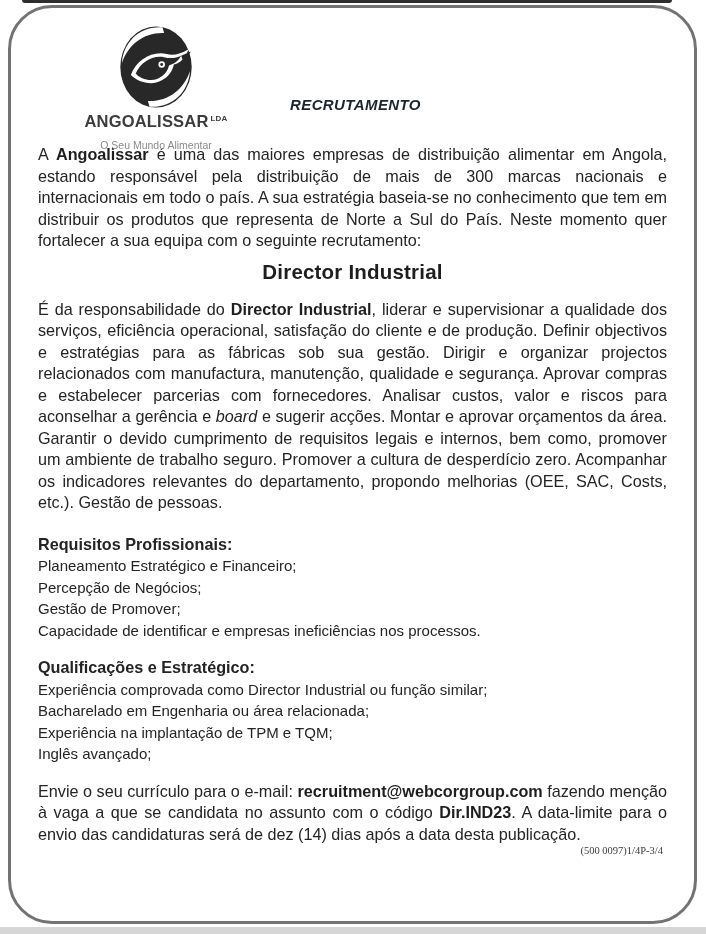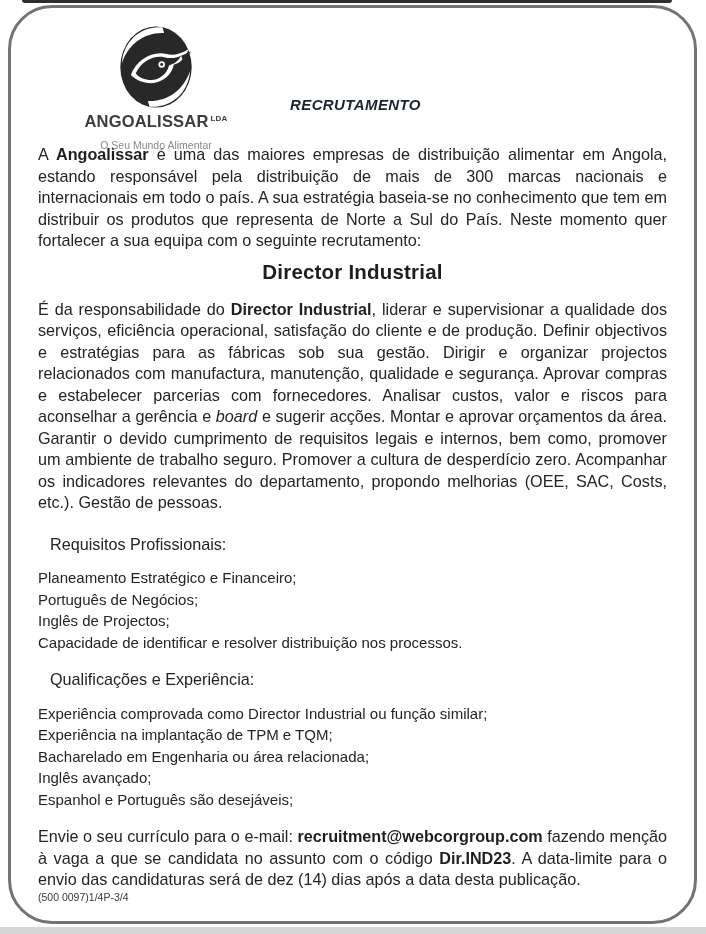--- a/index.html
+++ b/index.html
@@ -103,33 +103,35 @@
     font-weight: bold;
     color: #1e1e1e;
     margin: 0 0 15px 0;
     letter-spacing: 0.2px;
   }
   .resp-para { margin-bottom: 20px; }
   .list-section { margin-bottom: 16px; }
   .list-heading {
     font-size: 16.2px;
     line-height: 21.5px;
-    font-weight: normal;
-    margin: 12px;
+    font-weight: bold;
+    margin: 0;
   }
   .list-item {
     font-size: 15px;
     line-height: 21.5px;
   }
   .application-para { margin-bottom: 0; }
   .footer-code {
+    text-align: right;
     font-size: 10.5px;
     color: #3a3a3a;
     padding-right: 4px;
     margin-top: 0;
+    font-family: Liberation Serif, serif;
   }
   b, strong { color: #1e1e1e; }
 </style>
 </head>
 <body>
 
 <div class="page">
 
   <div class="top-artifact-line"></div>
 
@@ -155,32 +157,31 @@
 
     <p class="para intro-para"><span>A </span><strong>Angoalissar</strong><span> é uma das maiores empresas de distribuição alimentar em Angola, estando responsável pela distribuição de mais de 300 marcas nacionais e internacionais em todo o país. A sua estratégia baseia-se no conhecimento que tem em distribuir os produtos que representa de Norte a Sul do País. Neste momento quer fortalecer a sua equipa com o seguinte recrutamento:</span></p>
 
     <h2 class="position-title">Director Industrial</h2>
 
     <p class="para resp-para"><span>É da responsabilidade do </span><strong>Director Industrial</strong><span>, liderar e supervisionar a qualidade dos serviços, eficiência operacional, satisfação do cliente e de produção. Definir objectivos e estratégias para as fábricas sob sua gestão. Dirigir e organizar projectos relacionados com manufactura, manutenção, qualidade e segurança. Aprovar compras e estabelecer parcerias com fornecedores. Analisar custos, valor e riscos para aconselhar a gerência e </span><em>board</em><span> e sugerir acções. Montar e aprovar orçamentos da área. Garantir o devido cumprimento de requisitos legais e internos, bem como, promover um ambiente de trabalho seguro. Promover a cultura de desperdício zero. Acompanhar os indicadores relevantes do departamento, propondo melhorias (OEE, SAC, Costs, etc.). Gestão de pessoas.</span></p>
 
     <div class="list-section">
       <div class="list-heading">Requisitos Profissionais:</div>
       <div class="list-item">Planeamento Estratégico e Financeiro;</div>
-      <div class="list-item">Português de Negócios;</div>
-      <div class="list-item">Inglês de Projectos;</div>
-      <div class="list-item">Capacidade de identificar e resolver distribuição nos processos.</div>
+      <div class="list-item">Percepção de Negócios;</div>
+      <div class="list-item">Gestão de Promover;</div>
+      <div class="list-item">Capacidade de identificar e empresas ineficiências nos processos.</div>
     </div>
 
     <div class="list-section">
-      <div class="list-heading">Qualificações e Experiência:</div>
+      <div class="list-heading">Qualificações e Estratégico:</div>
       <div class="list-item">Experiência comprovada como Director Industrial ou função similar;</div>
+      <div class="list-item">Bacharelado em Engenharia ou área relacionada;</div>
       <div class="list-item">Experiência na implantação de TPM e TQM;</div>
-      <div class="list-item">Bacharelado em Engenharia ou área relacionada;</div>
       <div class="list-item">Inglês avançado;</div>
-      <div class="list-item">Espanhol e Português são desejáveis;</div>
     </div>
 
     <p class="para application-para"><span>Envie o seu currículo para o e-mail: </span><strong>recruitment@webcorgroup.com</strong><span> fazendo menção à vaga a que se candidata no assunto com o código </span><strong>Dir.IND23</strong><span>. A data-limite para o envio das candidaturas será de dez (14) dias após a data desta publicação.</span></p>
 
     <div class="footer-code">(500 0097)1/4P-3/4</div>
 
   </div>
 
   <div class="bottom-strip"></div>
 

